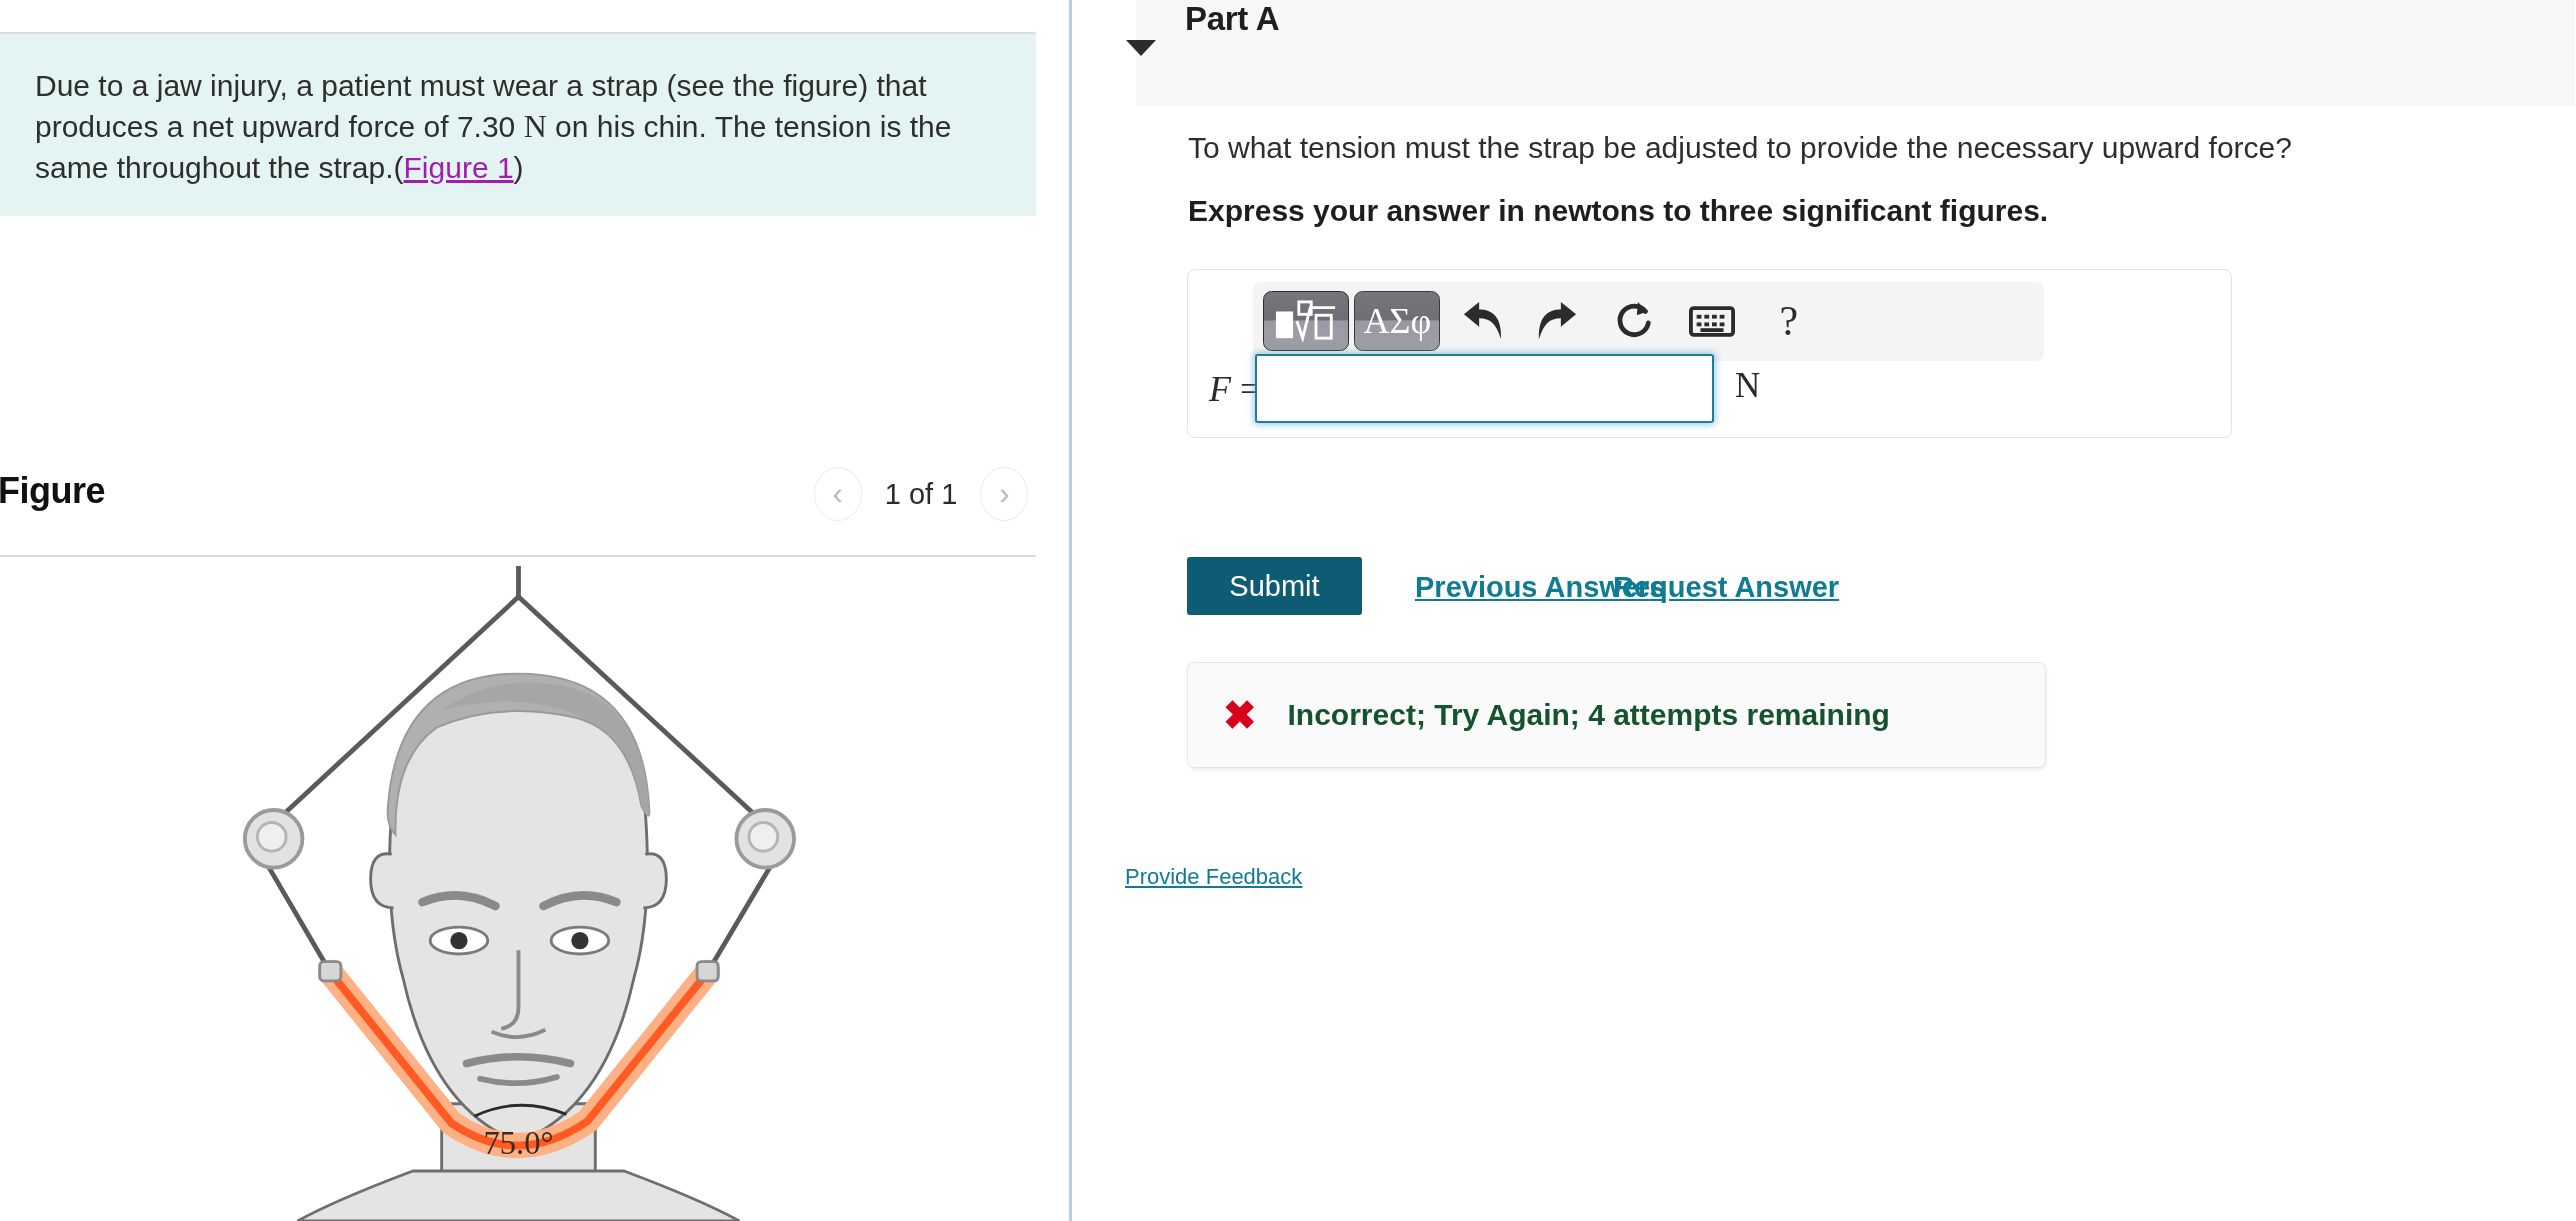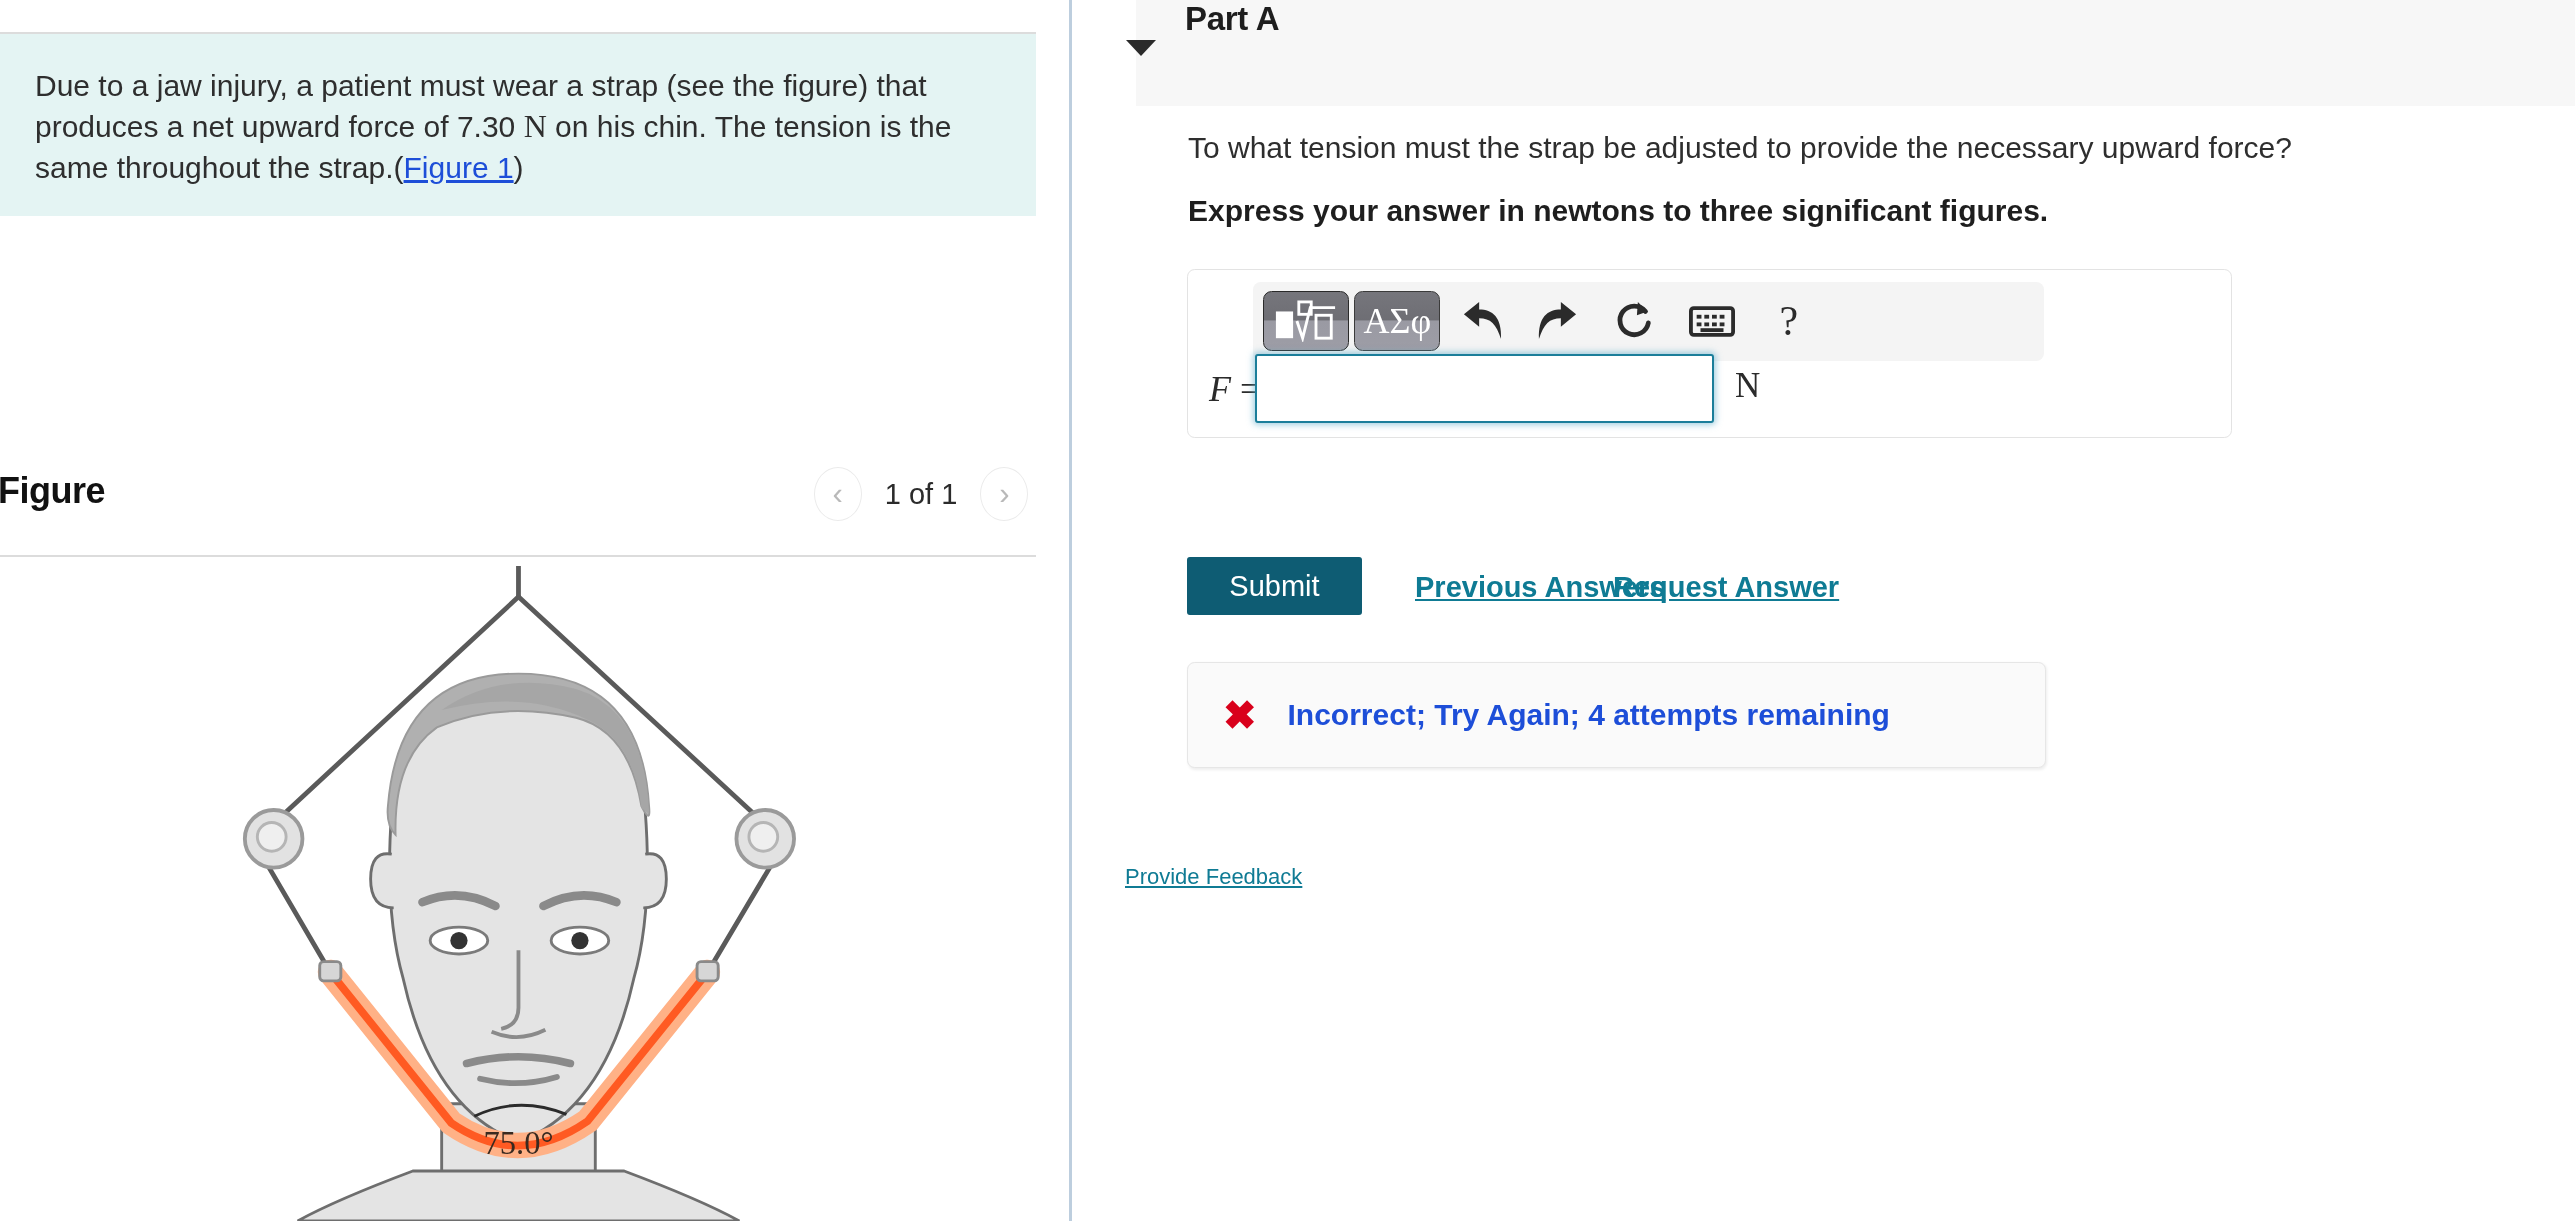--- a/index.html
+++ b/index.html
@@ -29,21 +29,21 @@
     padding: 31px 35px 0 35px;
   }
   .problem-text {
     font-size: 30px; line-height: 41px; color: #2e2e2e;
     font-family: "Liberation Sans", sans-serif;
   }
   .problem-text .serif-n {
     font-family: "Liberation Serif", serif; font-size: 32px;
   }
   .fig-link {
-    color: #1d4ed8; text-decoration: underline; cursor: pointer;
+    color: #a21caf; text-decoration: underline; cursor: pointer;
   }
 
   .figure-header {
     position: absolute; left: 0; top: 470px; width: 1036px; height: 65px; padding-left: 12px;
   }
   .figure-title {
     position: absolute; left: -1.9px; top: 0;
     font-size: 36px; font-weight: bold; color: #111; letter-spacing: -0.5px;
   }
   .fig-nav { position: absolute; right: 7.7px; top: -2.9px; display: flex; align-items: center; gap: 0px; }
@@ -169,21 +169,21 @@
     position: absolute; left: 115px; top: 662px;
     width: 859px; height: 106px;
     background: #fafafa; border: 1.9px solid #e6e6e6; border-radius: 7.7px;
     box-shadow: 1px 1.9px 2.9px rgba(0,0,0,.07);
     display: flex; align-items: center; padding-left: 35px; gap: 31px;
   }
   .x-mark {
     font-size: 40px; color: #d9001b; font-weight: bold; line-height: 1;
     font-family: "Liberation Sans", sans-serif;
   }
-  .feedback-text { font-size: 30px; font-weight: bold; color: #1d4ed8; }
+  .feedback-text { font-size: 30px; font-weight: bold; color: #14532d; }
 
   .provide-feedback {
     position: absolute; left: 53px; top: 864px;
     font-size: 22px; color: #0f7b94; text-decoration: underline; cursor: pointer;
   }
 </style>
 </head>
 <body>
 
 <div class="page">

